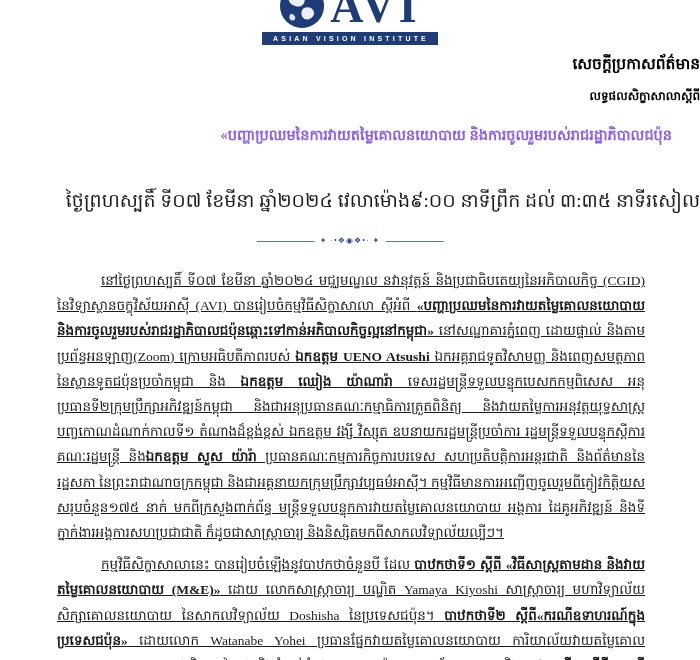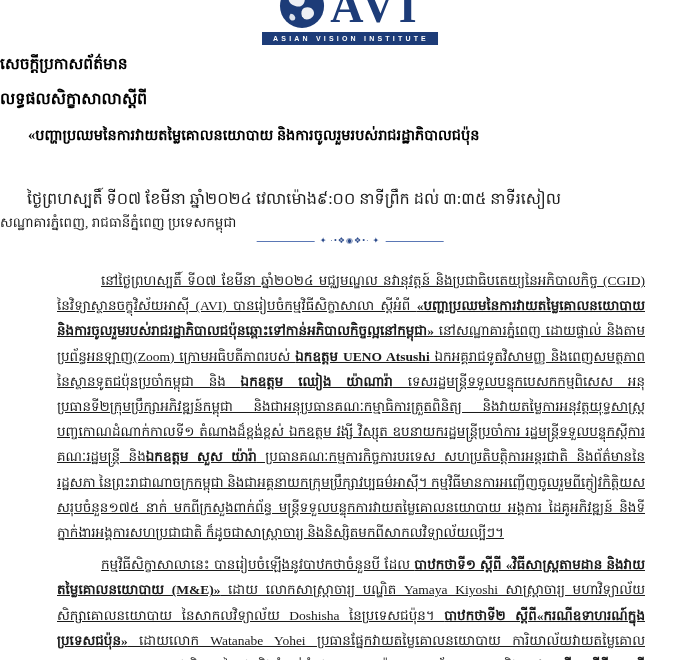--- a/index.html
+++ b/index.html
@@ -19,26 +19,26 @@
     line-height:44px; color:#1d3c78; letter-spacing:4px;
   }
   .logo-bar {
     margin-top:3px; background:#1d3c78; color:#ffffff;
     font-family:"Liberation Sans","DejaVu Sans",sans-serif;
     font-size:7px; font-weight:bold; letter-spacing:3.2px;
     padding:3px 9px 3px 11px; white-space:nowrap;
   }
 
   
-  .h-center { position:absolute; left:0; right:0; text-align:left; }
+  .h-center { position:absolute; left:0; right:0; text-align:right; }
   .doc-type   { top:54px;  font-size:15.5px; font-weight:bold; color:#000; }
-  .subtitle   { top:88px;  font-size:16px; font-weight:bold; color:#000; }
-  .doc-title  { top:120px; font-size:14.5px; font-weight:bold; color:#000000;
+  .subtitle   { top:88px;  font-size:12px; font-weight:bold; color:#000; }
+  .doc-title  { top:120px; font-size:14.5px; font-weight:bold; color:#8b5cf6;
                 line-height:30px; padding:0 28px; }
-  .datetime   { top:188px; font-size:16px;padding-left:27px; }
+  .datetime   { top:188px; font-size:19px;padding-left:27px; }
   .venue      { top:214px; font-size:13.5px; }
 
   
   .divider { position:absolute; top:237px; left:50%; transform:translateX(-50%);
              display:flex; align-items:center; gap:5px; color:#34549c; }
   .divider .rule { width:58px; border-top:1px solid #5a77b5; height:0; }
   .divider .orn  { font-size:8px; letter-spacing:1px; color:#2b4a8b; line-height:8px; }
 
   
   .body-text { position:absolute; top:268px; left:57px; width:588px;
@@ -66,21 +66,20 @@
   </div>
 
   <div class="h-center doc-type">សេចក្តីប្រកាសព័ត៌មាន</div>
   <div class="h-center subtitle">លទ្ធផលសិក្ខាសាលាស្តីពី</div>
 
   <div class="h-center doc-title">
     <div>«បញ្ហាប្រឈមនៃការវាយតម្លៃគោលនយោបាយ និងការចូលរួមរបស់រាជរដ្ឋាភិបាលជប៉ុន</div>
   </div>
 
   <div class="h-center datetime">ថ្ងៃព្រហស្បតិ៍ ទី០៧ ខែមីនា ឆ្នាំ២០២៤ វេលាម៉ោង៩:០០ នាទីព្រឹក ដល់ ៣:៣៥ នាទីរសៀល</div>
-  <div class="h-center venue">សណ្ឋាគារភ្នំពេញ, រាជធានីភ្នំពេញ ប្រទេសកម្ពុជា</div>
 
   <div class="divider">
     <span class="rule"></span>
     <span class="orn">✦ ·•❖◉❖•· ✦</span>
     <span class="rule"></span>
   </div>
 
   <div class="body-text">
     <p><span>នៅថ្ងៃព្រហស្បតិ៍ ទី០៧ ខែមីនា ឆ្នាំ២០២៤ មជ្ឈមណ្ឌល នវានុវត្តន៍ និងប្រជាធិបតេយ្យនៃអភិបាលកិច្ច (CGID) នៃវិទ្យាស្ថានចក្ខុវិស័យអាស៊ី (AVI) បានរៀបចំកម្មវិធីសិក្ខាសាលា ស្តីអំពី </span><span class="b">«បញ្ហាប្រឈមនៃការវាយតម្លៃគោលនយោបាយ និងការចូលរួមរបស់រាជរដ្ឋាភិបាលជប៉ុនឆ្ពោះទៅកាន់អភិបាលកិច្ចល្អនៅកម្ពុជា»</span><span> នៅសណ្ឋាគារភ្នំពេញ ដោយផ្ទាល់ និងតាមប្រព័ន្ធអនឡាញ(Zoom) ក្រោមអធិបតីភាពរបស់ </span><span class="b">ឯកឧត្តម UENO Atsushi</span><span> ឯកអគ្គរាជទូតវិសាមញ្ញ និងពេញសមត្ថភាព នៃស្ថានទូតជប៉ុនប្រចាំកម្ពុជា និង </span><span class="b">ឯកឧត្តម ឈៀង យ៉ាណារ៉ា</span><span> ទេសរដ្ឋមន្ត្រីទទួលបន្ទុកបេសកកម្មពិសេស អនុប្រធានទី២ក្រុមប្រឹក្សាអភិវឌ្ឍន៍កម្ពុជា និងជាអនុប្រធានគណៈកម្មាធិការត្រួតពិនិត្យ និងវាយតម្លៃការអនុវត្តយុទ្ធសាស្ត្របញ្ចកោណដំណាក់កាលទី១ តំណាងដ៏ខ្ពង់ខ្ពស់ ឯកឧត្តម វង្សី វិស្សុត ឧបនាយករដ្ឋមន្ត្រីប្រចាំការ រដ្ឋមន្ត្រីទទួលបន្ទុកស្តីការគណៈរដ្ឋមន្ត្រី និង</span><span class="b">ឯកឧត្តម សួស យ៉ារ៉ា</span><span> ប្រធានគណៈកម្មការកិច្ចការបរទេស សហប្រតិបត្តិការអន្តរជាតិ និងព័ត៌មាននៃរដ្ឋសភា នៃព្រះរាជាណាចក្រកម្ពុជា និងជាអគ្គនាយកក្រុមប្រឹក្សាវប្បធម៌អាស៊ី។ កម្មវិធីមានការអញ្ជើញចូលរួមពីភ្ញៀវកិត្តិយសសរុបចំនួន១៧៥ នាក់ មកពីក្រសួងពាក់ព័ន្ធ មន្ត្រីទទួលបន្ទុកការវាយតម្លៃគោលនយោបាយ អង្គការ ដៃគូអភិវឌ្ឍន៍ និងទីភ្នាក់ងារអង្គការសហប្រជាជាតិ ក៏ដូចជាសាស្ត្រាចារ្យ និងនិស្សិតមកពីសាកលវិទ្យាល័យល្បីៗ។</span></p>
     <p><span>កម្មវិធីសិក្ខាសាលានេះ បានរៀបចំឡើងនូវបាឋកថាចំនួនបី ដែល </span><span class="b">បាឋកថាទី១ ស្តីពី «វិធីសាស្ត្រតាមដាន និងវាយតម្លៃគោលនយោបាយ (M&amp;E)»</span><span> ដោយ លោកសាស្ត្រាចារ្យ បណ្ឌិត Yamaya Kiyoshi សាស្ត្រាចារ្យ មហាវិទ្យាល័យសិក្សាគោលនយោបាយ នៃសាកលវិទ្យាល័យ Doshisha នៃប្រទេសជប៉ុន។ </span><span class="b">បាឋកថាទី២ ស្តីពី«ករណីឧទាហរណ៍ក្នុងប្រទេសជប៉ុន»</span><span> ដោយលោក Watanabe Yohei ប្រធានផ្នែកវាយតម្លៃគោលនយោបាយ ការិយាល័យវាយតម្លៃគោលនយោបាយរដ្ឋបាល ក្រសួងកិច្ចការផ្ទៃក្នុង និងទំនាក់ទំនង ប្រទេសជប៉ុន តាមប្រព័ន្ធអនឡាញ និង</span><span class="b">បាឋកថាទី៣ ស្តីពី«ករណីឧទាហរណ៍កំរិតខេត្ត ក្នុងប្រទេសជប៉ុន»</span></p>

